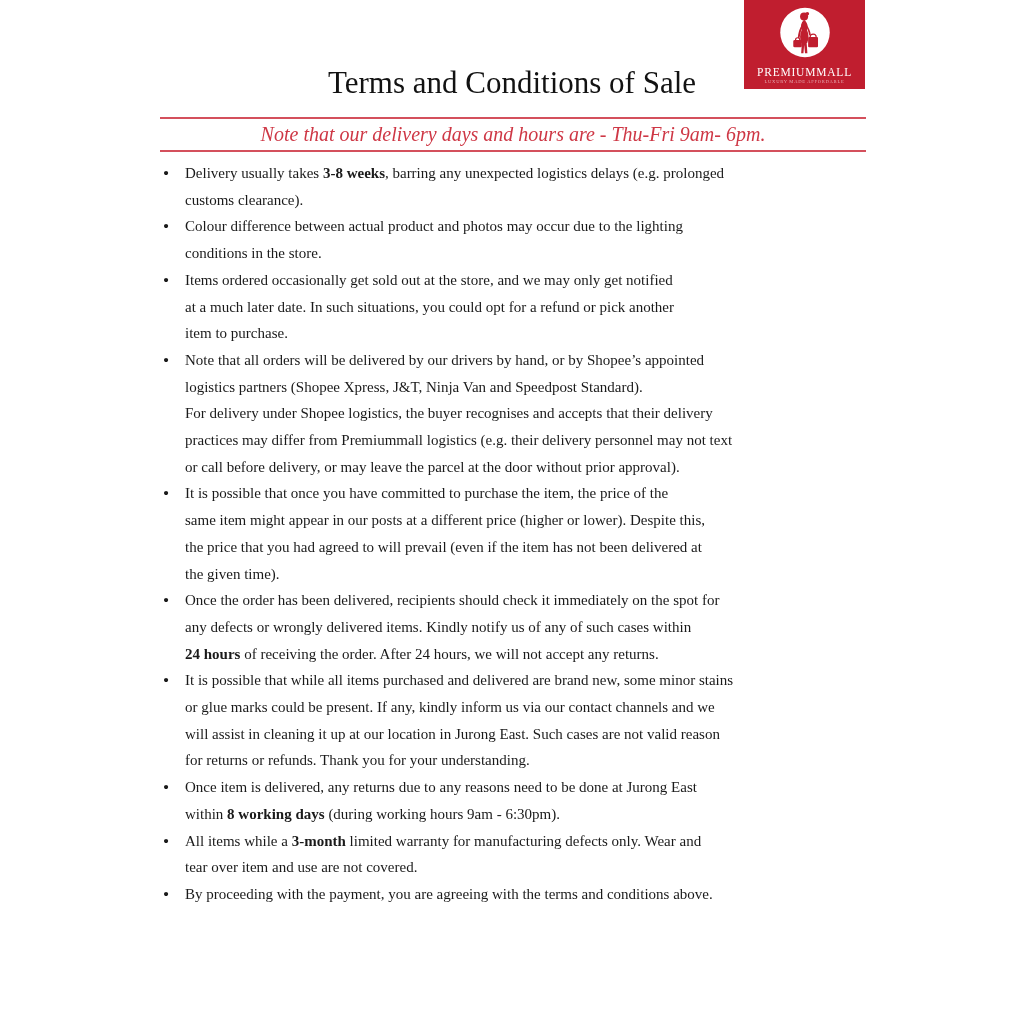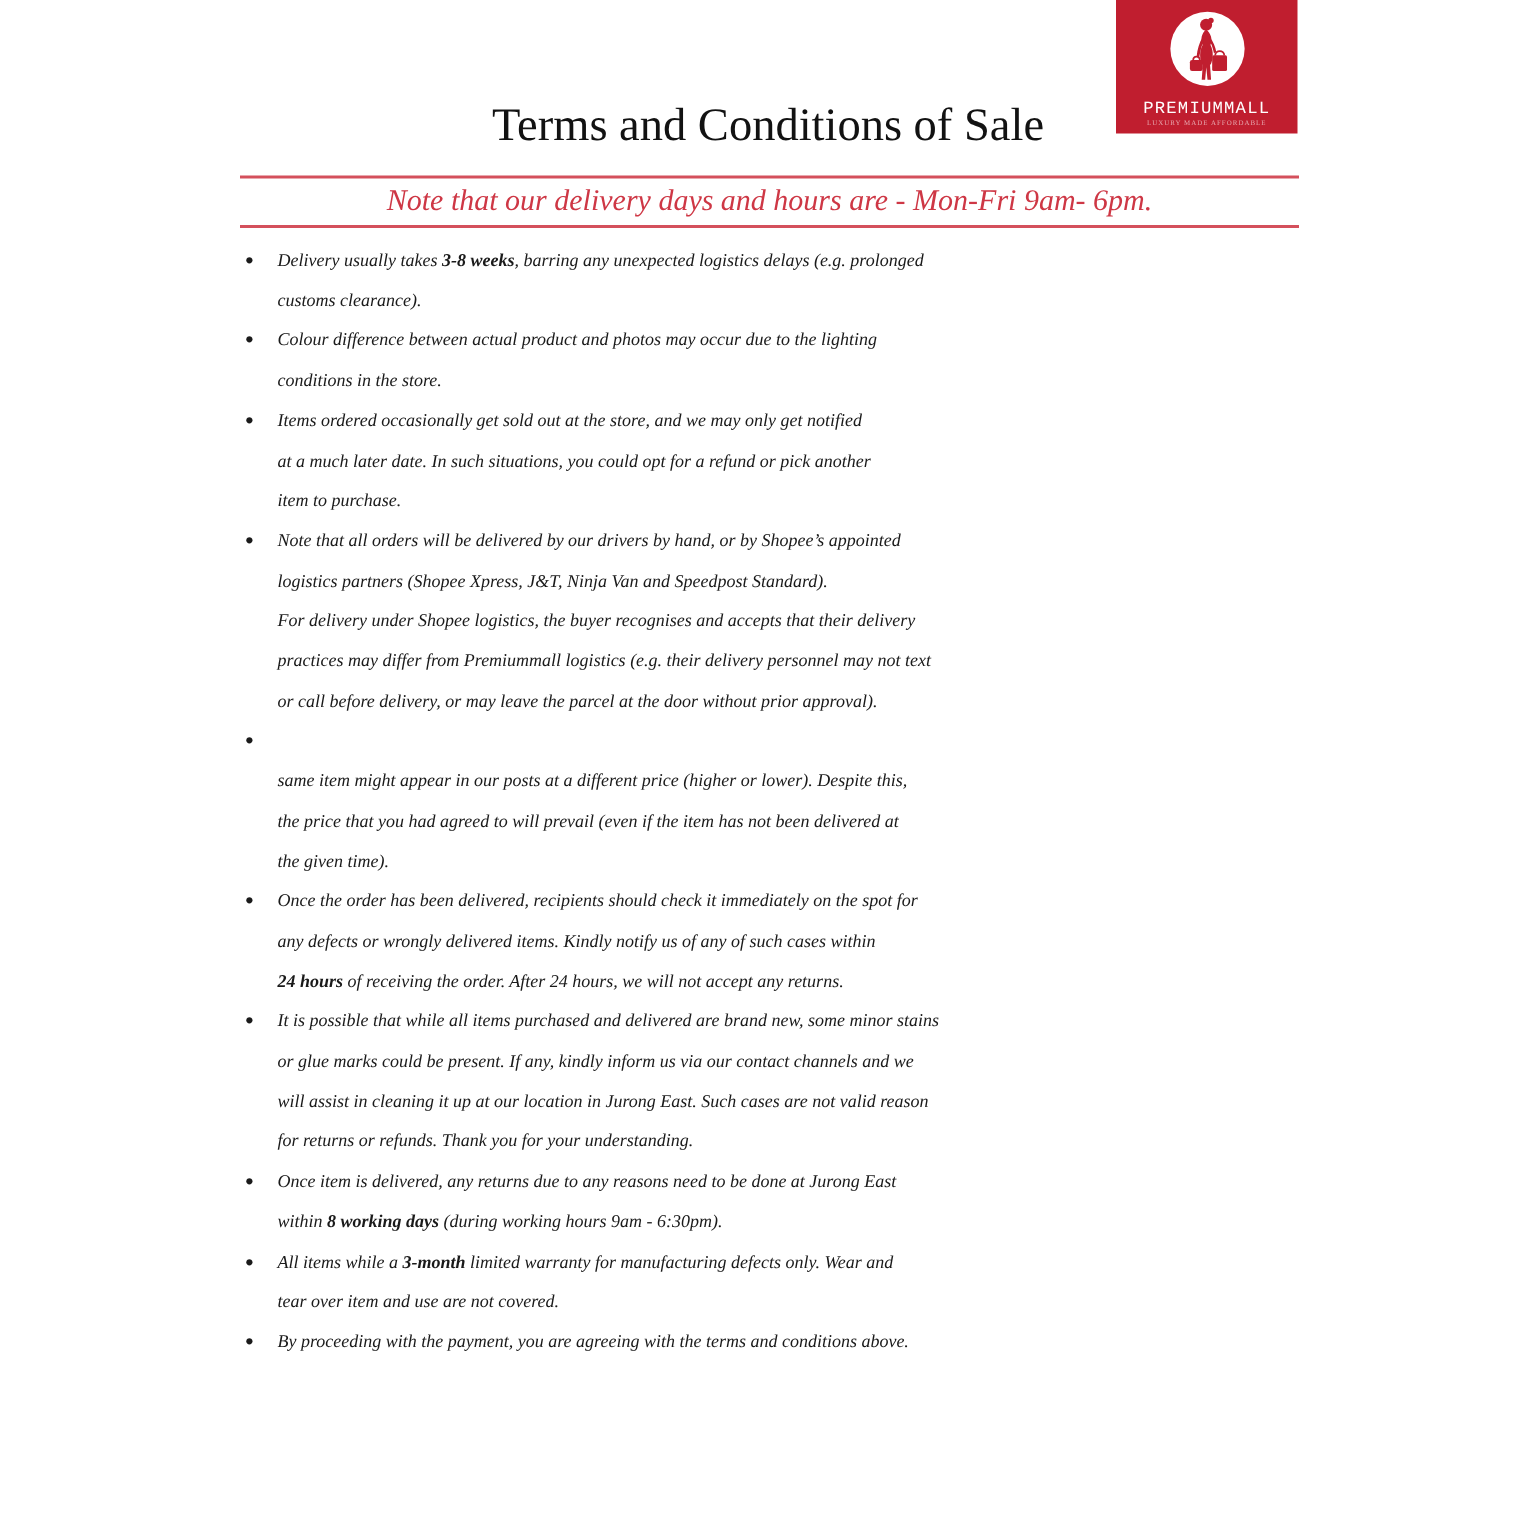--- a/index.html
+++ b/index.html
@@ -15,21 +15,21 @@
     position:absolute;left:744px;top:0;width:121px;height:89px;
     background:#C01E2F;
   }
   .logo-circle{
     position:absolute;left:50%;top:5px;transform:translateX(-50%);
     width:55px;height:55px;
   }
   .logo-name{
     position:absolute;left:0;right:0;bottom:11px;
     text-align:center;color:#ffffff;
-    font-family:Liberation Mono, monospace;
+    font-family:Liberation Serif, serif;
     font-size:11.5px;letter-spacing:0.8px;line-height:11px;
     white-space:nowrap;
   }
   .logo-tagline{
     position:absolute;left:0;right:0;bottom:4px;
     text-align:center;color:#E7A9B0;
     font-family:"Liberation Serif", serif;
     font-size:4.6px;letter-spacing:0.7px;line-height:6px;
     white-space:nowrap;
   }
@@ -52,23 +52,22 @@
     font-family:"Liberation Serif", serif;
     font-style:italic;font-size:20px;line-height:24px;
     color:#CE3745;
     padding:3px 0 4px 0;
   }
   
   .terms{
     position:absolute;top:160px;left:160px;width:734px;
     margin:0;padding:0;list-style:none;
     font-family:"Liberation Serif", serif;
-    font-size:12px;line-height:26.7px;
+    font-size:15px;line-height:26.7px;
     color:#1A1A1A;
-    font-style:italic;
   }
   .terms li{
     position:relative;padding-left:25px;
   }
   .terms li::before{
     content:"\2022";
     position:absolute;left:3px;top:0;
     font-size:17.5px;color:#1A1A1A;
   }
   .terms b{font-weight:bold;}
@@ -104,29 +103,29 @@
         <path d="M35.6 34.9 C35.6 30.6 42.2 30.6 42.2 34.9" fill="none" stroke="#C01E2F" stroke-width="1.3"></path>
       </svg>
     </div>
     <div class="logo-name">PREMIUMMALL</div>
     <div class="logo-tagline">LUXURY MADE AFFORDABLE</div>
   </div>
 
   <h1 class="title">Terms and Conditions of Sale</h1>
 
   <div class="note-band">
-    <div class="note-text">Note that our delivery days and hours are - Mon-Fri 9am- 6pm.</div>
+    <div class="note-text">Note that our delivery days and hours are - Thu-Fri 9am- 6pm.</div>
   </div>
 
   <ul class="terms" id="terms-list">
       <li><span>Delivery usually takes </span><b>3-8 weeks</b><span>, barring any unexpected logistics delays (e.g. prolonged</span><br><span>customs clearance).</span></li>
       <li><span>Colour difference between actual product and photos may occur due to the lighting</span><br><span>conditions in the store.</span></li>
       <li><span>Items ordered occasionally get sold out at the store, and we may only get notified</span><br><span>at a much later date. In such situations, you could opt for a refund or pick another</span><br><span>item to purchase.</span></li>
       <li><span>Note that all orders will be delivered by our drivers by hand, or by Shopee’s appointed</span><br><span>logistics partners (Shopee Xpress, J&amp;T, Ninja Van and Speedpost Standard).</span><br><span>For delivery under Shopee logistics, the buyer recognises and accepts that their delivery</span><br><span>practices may differ from Premiummall logistics (e.g. their delivery personnel may not text</span><br><span>or call before delivery, or may leave the parcel at the door without prior approval).</span></li>
-      <li><br><span>same item might appear in our posts at a different price (higher or lower). Despite this,</span><br><span>the price that you had agreed to will prevail (even if the item has not been delivered at</span><br><span>the given time).</span></li>
+      <li><span>It is possible that once you have committed to purchase the item, the price of the</span><br><span>same item might appear in our posts at a different price (higher or lower). Despite this,</span><br><span>the price that you had agreed to will prevail (even if the item has not been delivered at</span><br><span>the given time).</span></li>
       <li><span>Once the order has been delivered, recipients should check it immediately on the spot for</span><br><span>any defects or wrongly delivered items. Kindly notify us of any of such cases within</span><br><span></span><b>24 hours</b><span> of receiving the order. After 24 hours, we will not accept any returns.</span></li>
       <li><span>It is possible that while all items purchased and delivered are brand new, some minor stains</span><br><span>or glue marks could be present. If any, kindly inform us via our contact channels and we</span><br><span>will assist in cleaning it up at our location in Jurong East. Such cases are not valid reason</span><br><span>for returns or refunds. Thank you for your understanding.</span></li>
       <li><span>Once item is delivered, any returns due to any reasons need to be done at Jurong East</span><br><span>within </span><b>8 working days</b><span> (during working hours 9am - 6:30pm).</span></li>
       <li><span>All items while a </span><b>3-month</b><span> limited warranty for manufacturing defects only. Wear and</span><br><span>tear over item and use are not covered.</span></li>
       <li><span>By proceeding with the payment, you are agreeing with the terms and conditions above.</span></li>
     </ul>
 
 </div>
 
 </body></html>

